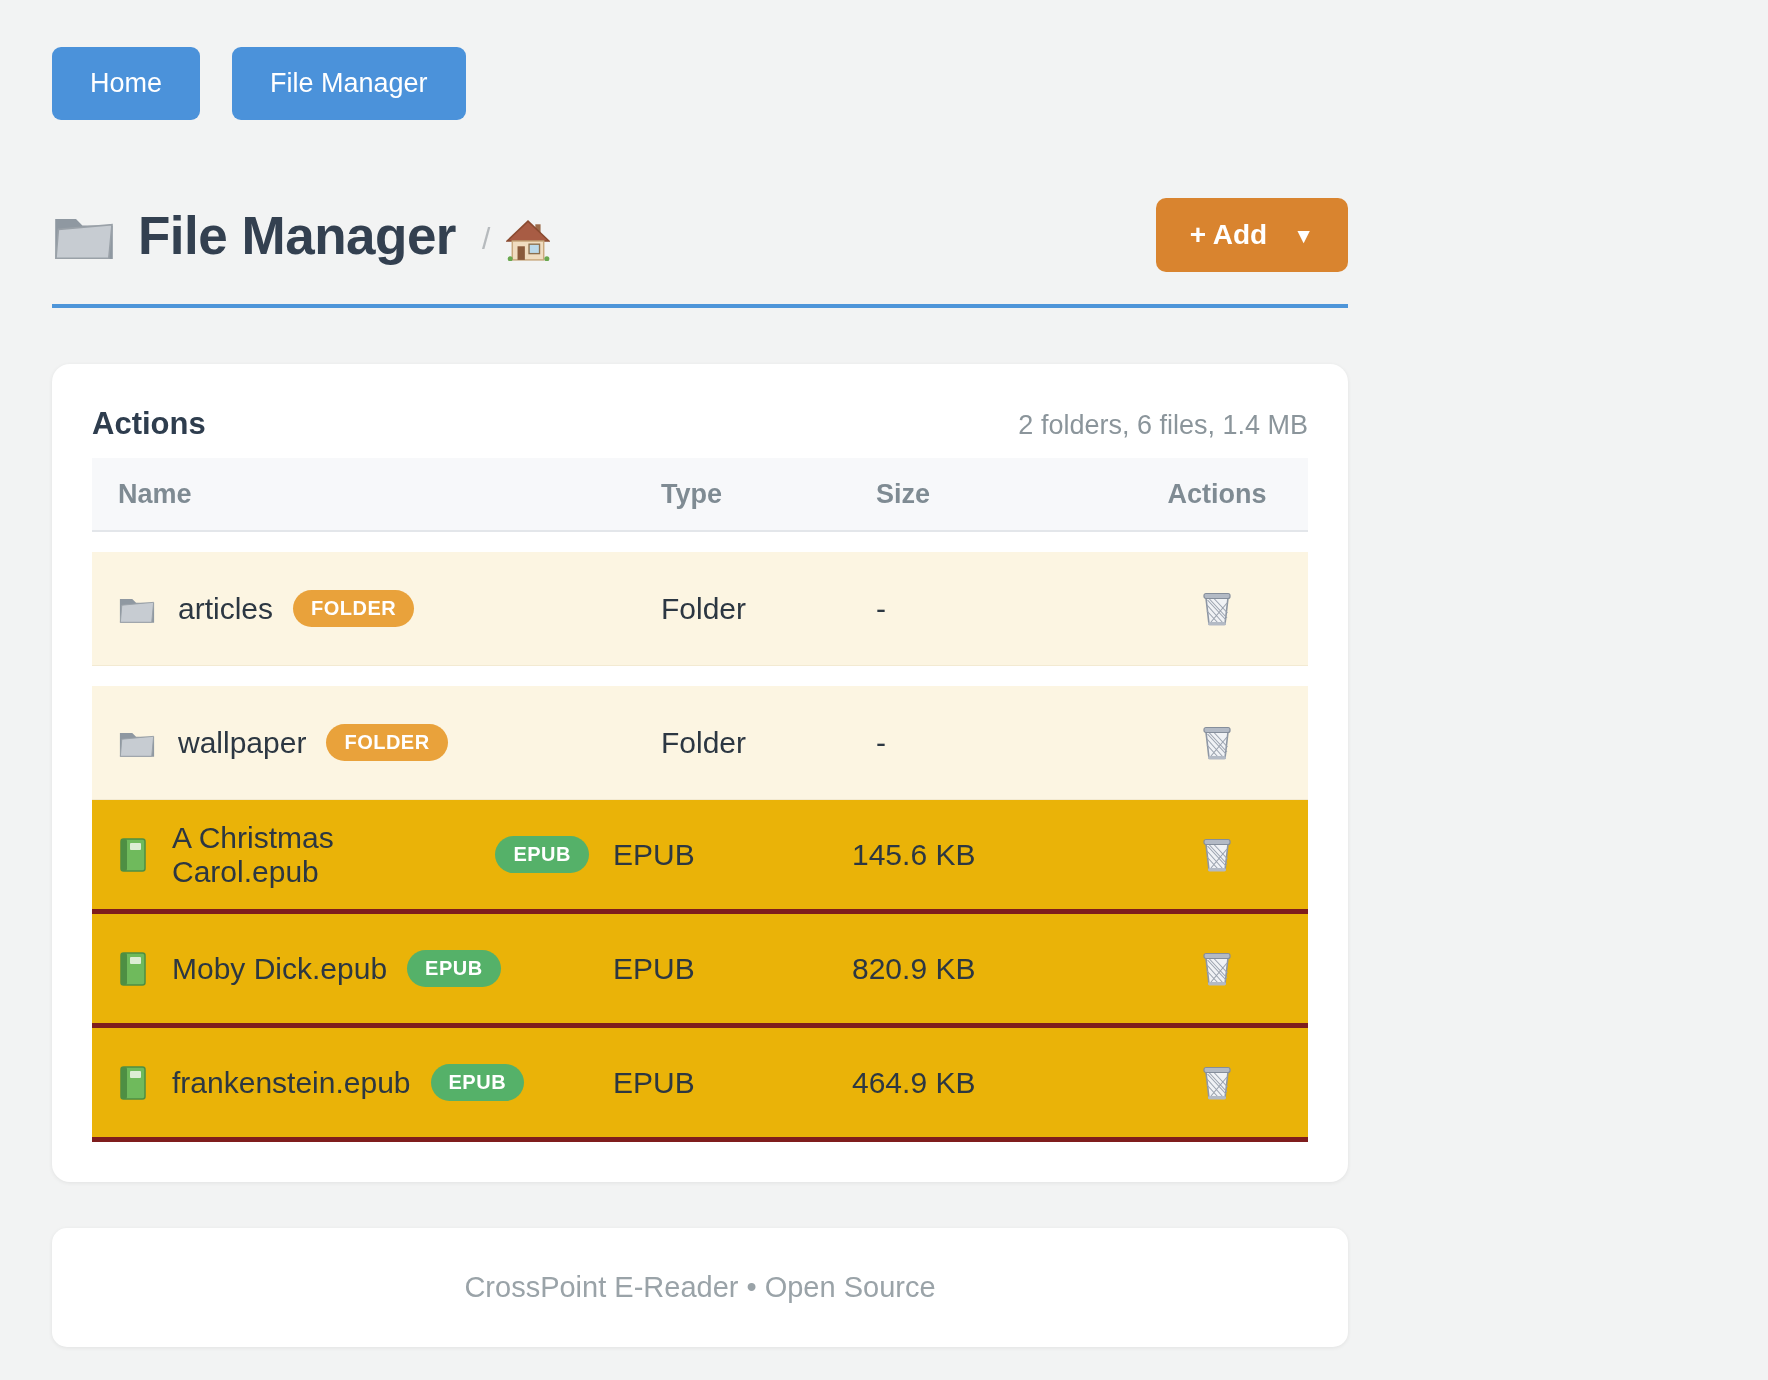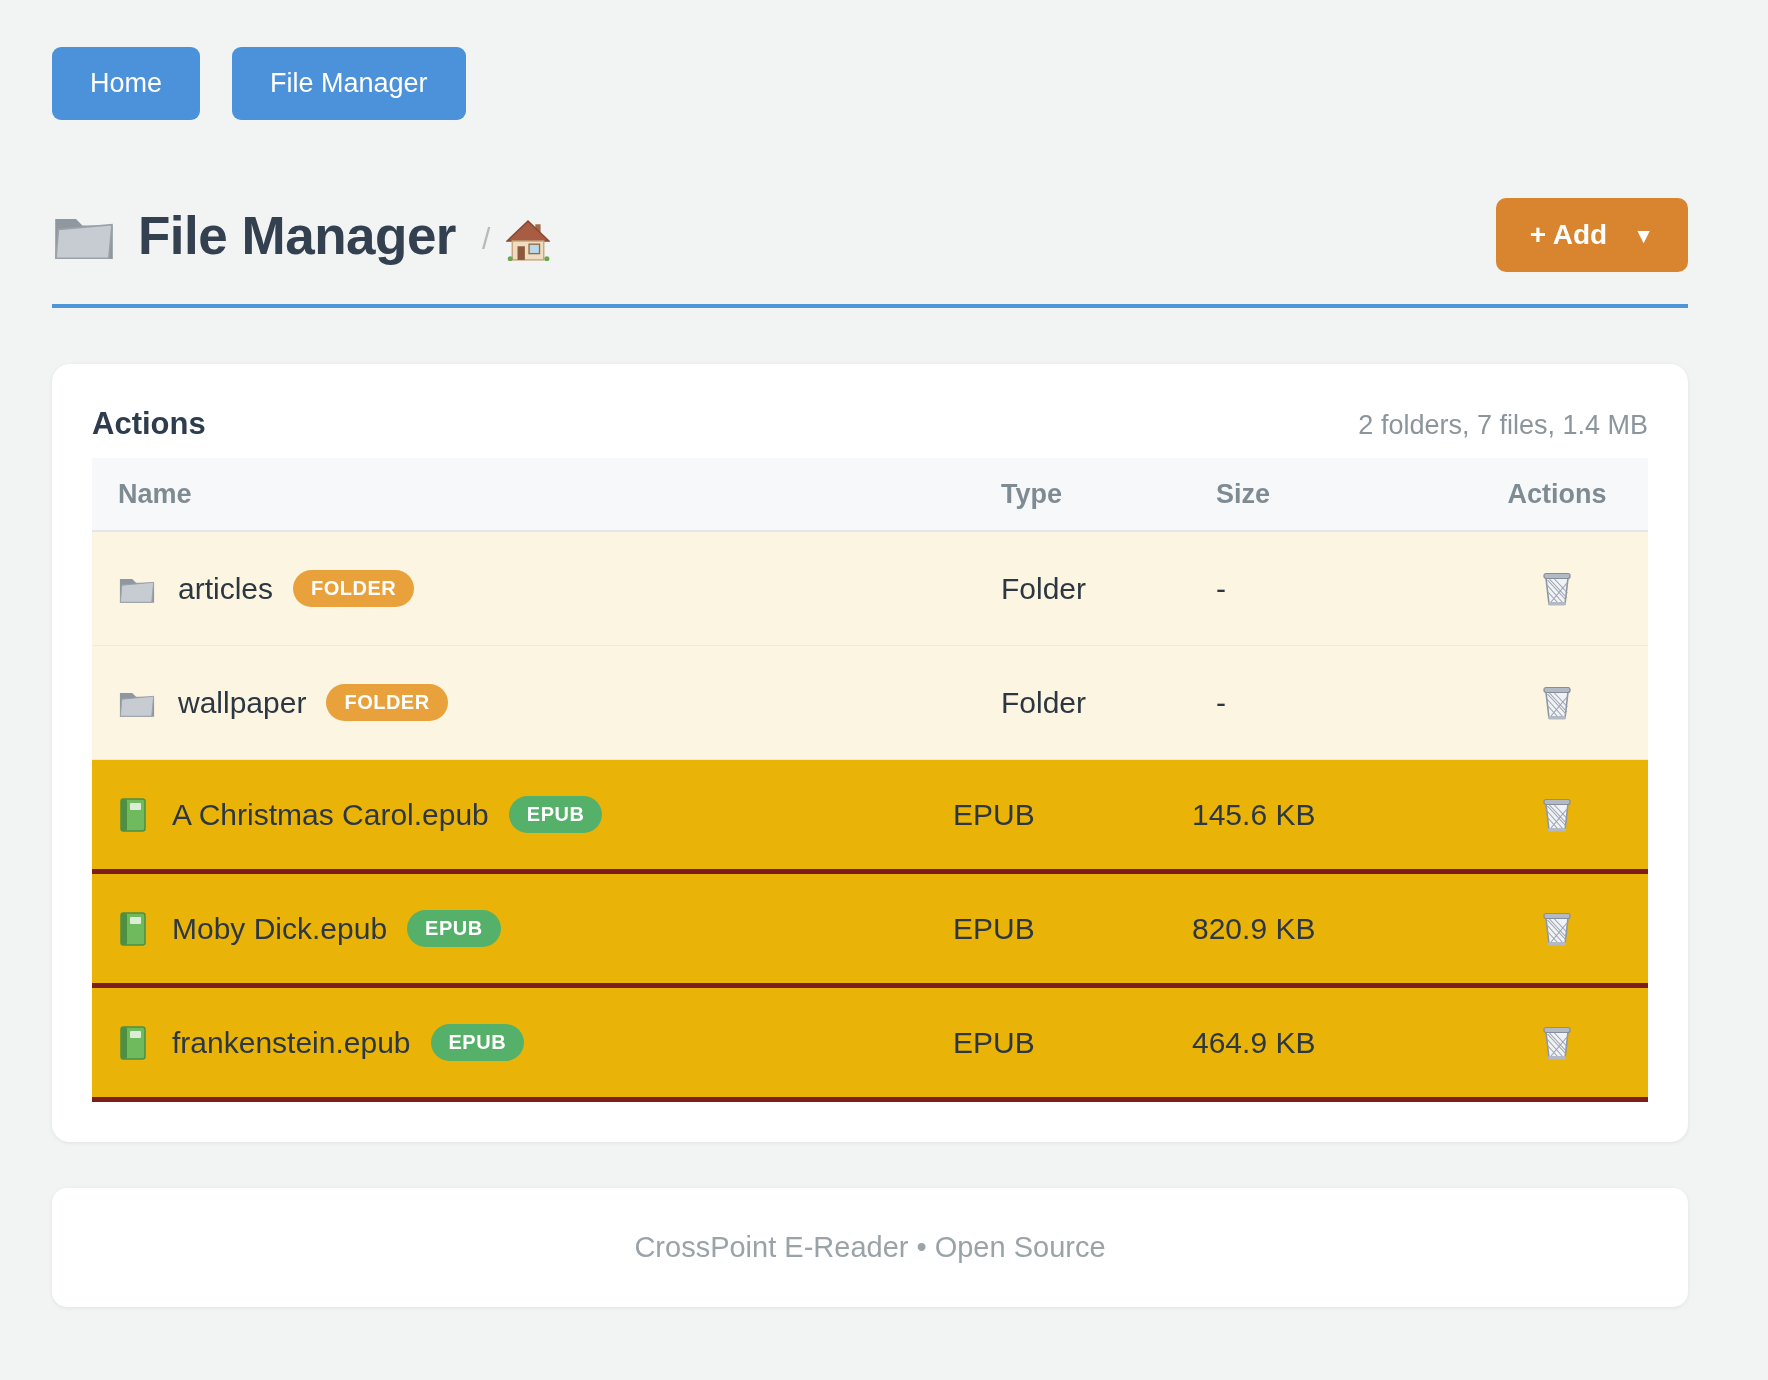--- a/index.html
+++ b/index.html
@@ -3,21 +3,21 @@
 <meta charset="utf-8">
 <style>
   * { margin:0; padding:0; box-sizing:border-box; }
   html,body { width:1768px; height:1380px; }
   body {
     background:#f2f3f3;
     font-family:"Liberation Sans","DejaVu Sans",sans-serif;
     color:#2c3742;
     overflow:hidden;
   }
-  .page { width:1636px; margin-left:52px; }
+  .page { width:1296px; margin-left:52px; }
 
   
   .nav-row { padding-top:47px; display:flex; gap:32px; }
   .nav-btn {
     background:#4b92da; color:#ffffff; border:none; cursor:pointer;
     font-family:inherit; font-size:27px; line-height:1;
     padding:23px 38px; border-radius:9px;
   }
 
   
@@ -50,21 +50,21 @@
   .table { width:100%; }
   .thead {
     display:flex; align-items:center; height:74px;
     background:#f7f8fa; border-bottom:2px solid #e3e6ea;
     font-size:27px; font-weight:700; color:#7f8b93;
   }
   .row {
     display:flex; align-items:center; height:114px;
     font-size:30px; color:#2c3742;
   }
-  .row-folder { background:#fcf5e2; border-bottom:1px solid #f3ead2; }
+  .row-folder { background:#fcf5e2; border-bottom:1px solid #f3ead2;margin-top:20px; }
   .row-epub   { background:#eab308; border-bottom:5px solid #7f1d1d;gap:24px; }
   .col-name   { flex:1; display:flex; align-items:center; padding-left:26px; min-width:0; }
   .col-type   { width:215px; }
   .col-size   { width:250px; }
   .col-actions{ width:182px; text-align:center; display:flex; justify-content:center; }
   .item-icon { width:38px; height:33px; margin-right:22px; flex:none; }
   .book-icon-svg { width:30px; height:36px; margin-right:24px; flex:none; }
   .badge {
     margin-left:20px; padding:8px 18px 9px; border-radius:999px;
     font-size:20px; font-weight:700; color:#ffffff; letter-spacing:0.5px; line-height:1;
@@ -135,21 +135,21 @@
       <span>+ Add</span>
       <span class="add-caret">▼</span>
     </button>
   </div>
 
   <hr class="rule">
 
   <div class="card main-card">
     <div class="card-head">
       <span class="contents-heading">Actions</span>
-      <span class="contents-summary">2 folders, 7 files, 1.4 MB</span>
+      <span class="contents-summary">2 folders, 6 files, 1.4 MB</span>
     </div>
 
     <div class="table">
       <div class="thead">
         <div class="col-name">Name</div>
         <div class="col-type">Type</div>
         <div class="col-size">Size</div>
         <div class="col-actions" style="display:block">Actions</div>
       </div>
       <div id="table-body">

